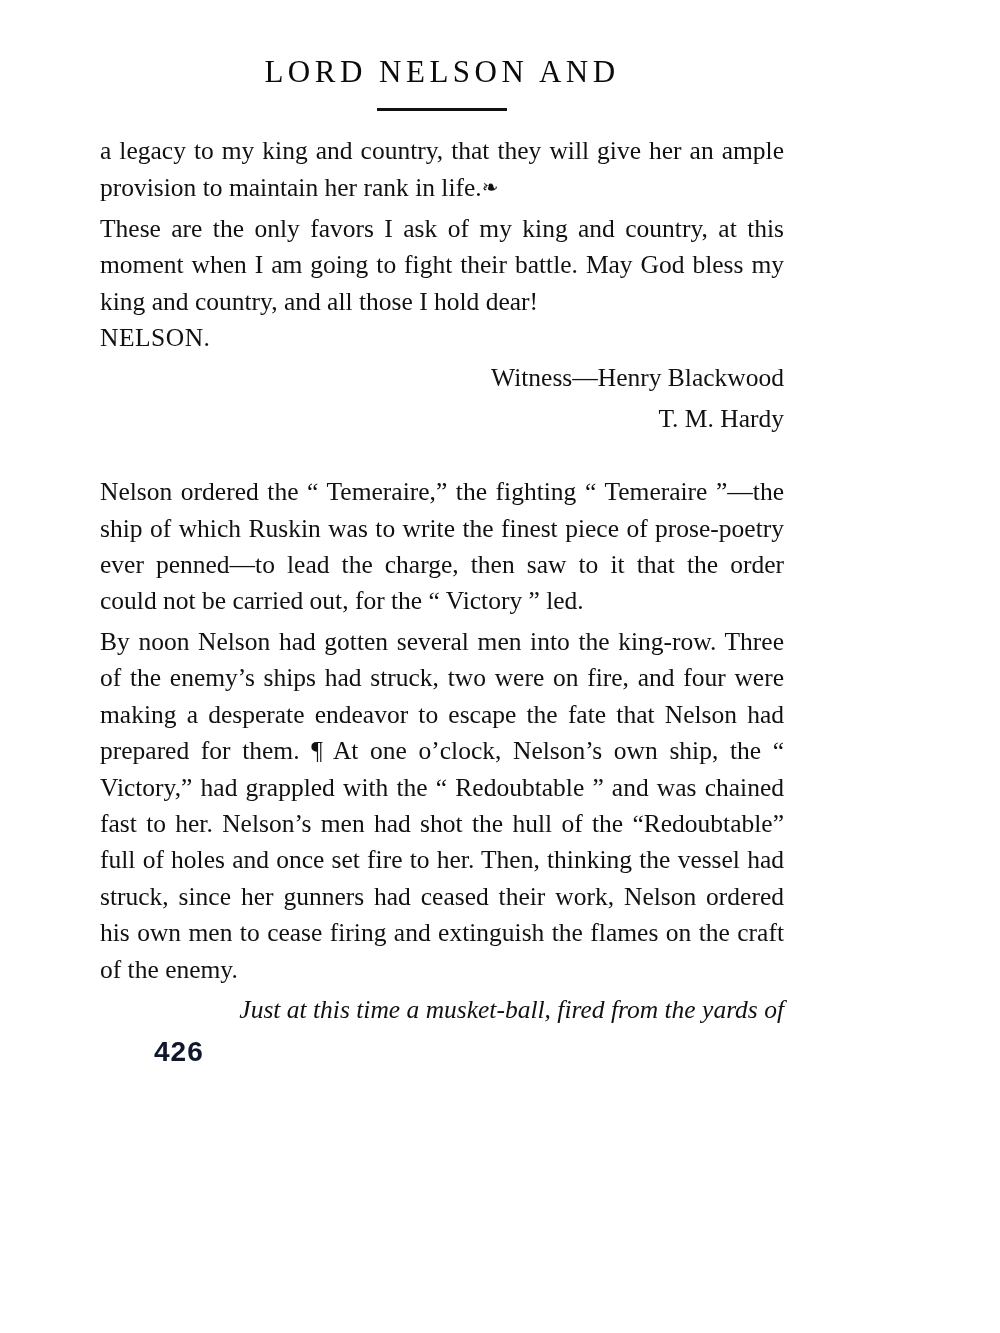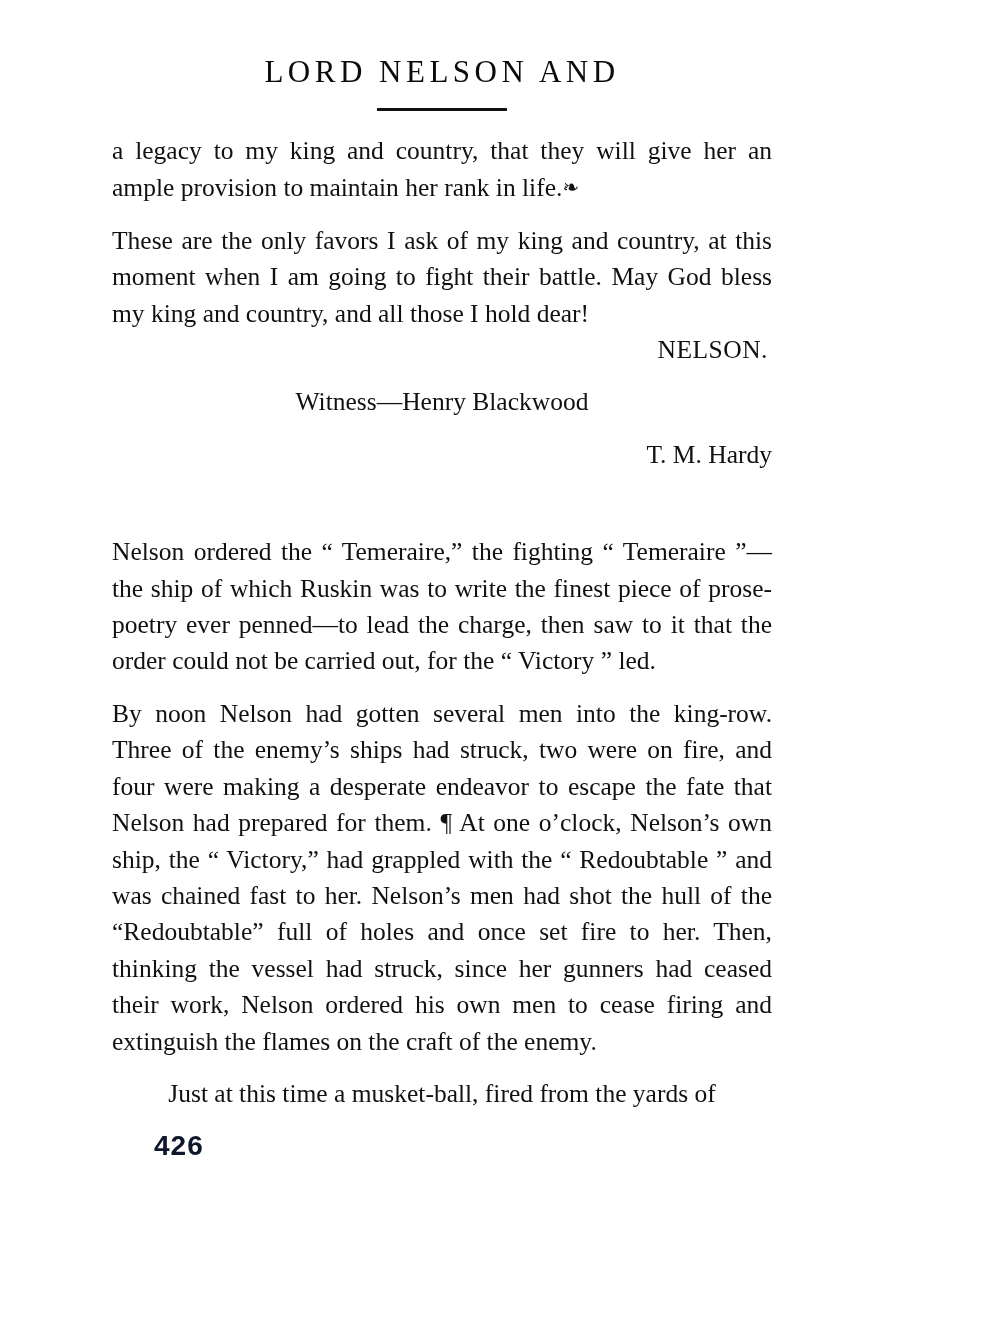--- a/index.html
+++ b/index.html
@@ -40,57 +40,57 @@
     margin: 18px auto 22px auto;
   }
   .body-text {
     font-size: 25.5px;
     line-height: 36.4px;
     text-align: justify;
     text-justify: inter-word;
     color: #111;
   }
   .body-text p {
-    margin: 16px;
+    margin: 4px;
     text-indent: 0;
   }
   .block {
     margin-bottom: 0;
   }
   .gap {
     height: 29px;
   }
   .signature {
     display: block;
-    text-align: right;
     padding-right: 4px;
     letter-spacing: 0.5px;
   }
   .nojust {
-    text-align: center;
+    text-align: right;
   }
   .indent-hardy {
     display: block;
     padding-left: 140px;
     text-align: right;
   }
   .para-mark {
     font-family: "Liberation Serif", serif;
   }
   .folio {
     margin-top: 6px;
     padding-left: 58px;
     font-size: 28px;
     letter-spacing: 1px;
     font-family: "Liberation Sans", sans-serif;
     font-weight: 700;
     color: #0f172a;
   }
   .last-line {
-    text-align: center;
+    text-align: right;
+    font-style: italic;
   }
   .dingbat {
     font-size: 20px;
     vertical-align: 2px;
   }
 </style>
 </head>
 <body>
 
 <div class="page">

